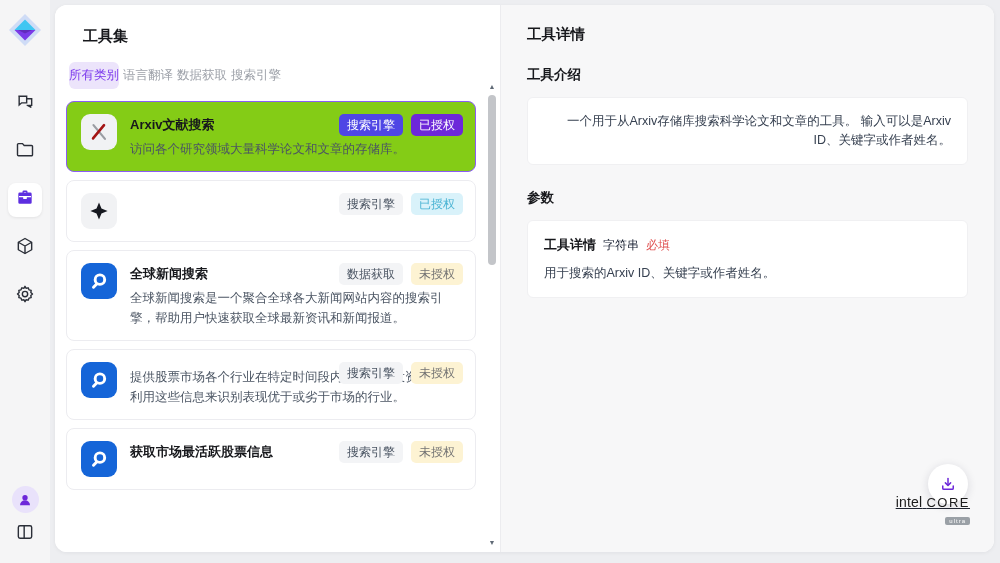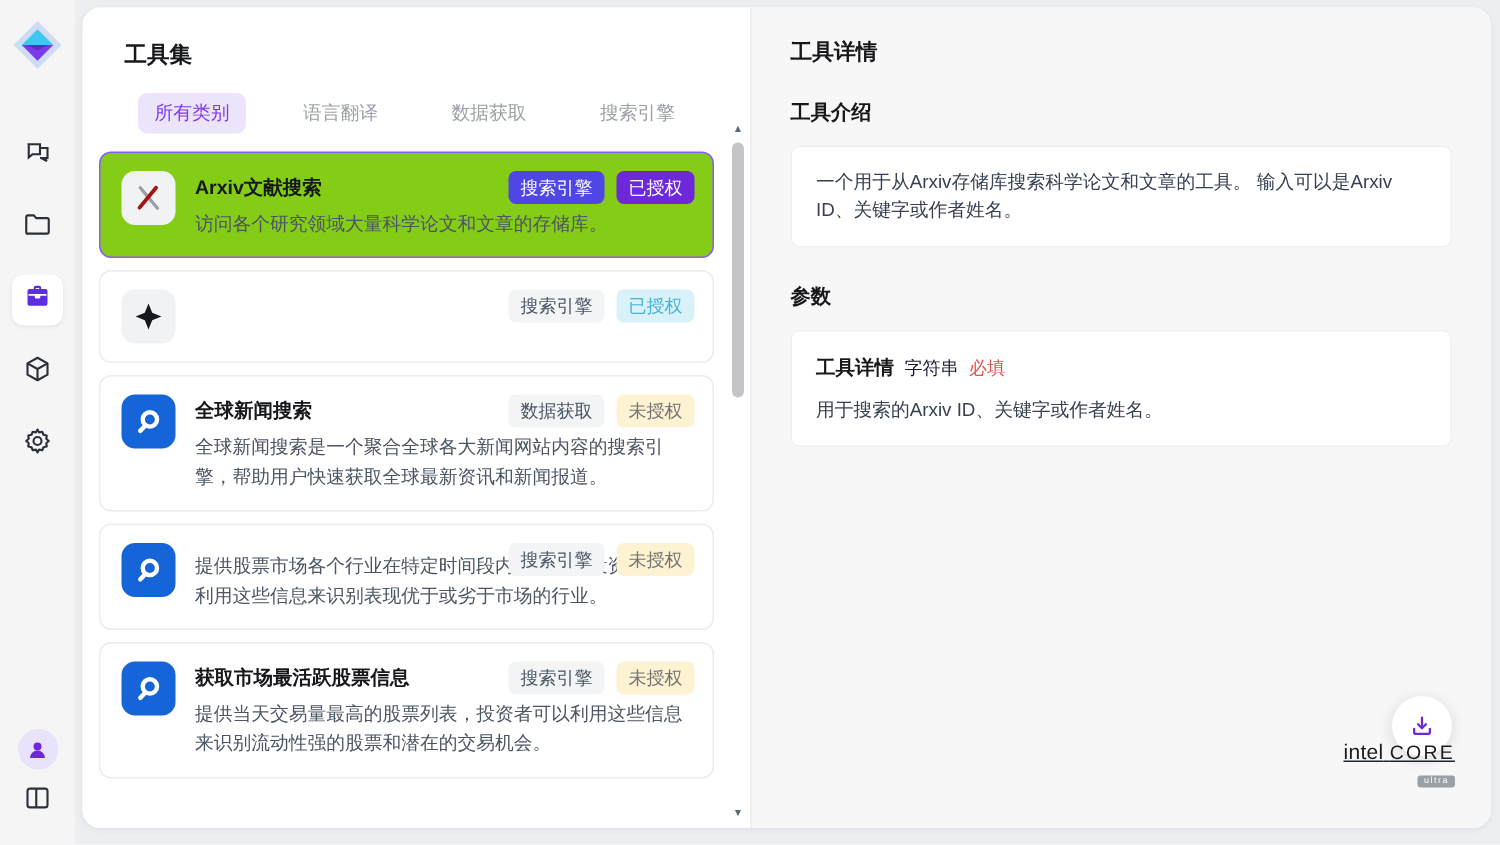--- a/index.html
+++ b/index.html
@@ -35,21 +35,21 @@
   .main {
     position:absolute; left:55px; top:5px; right:6px; bottom:11px;
     background:#ffffff; border-radius:12px; overflow:hidden;
     display:flex; box-shadow:0 1px 4px rgba(20,20,40,.06);
   }
   
   .list-pane { width:445px; position:relative; background:#fff; }
   .list-title { font-size:15px; font-weight:bold; margin:22px 0 16px 28px; color:#17181c; }
   .tabs { display:flex; gap:4px; margin:0 0 12px 14px; }
   .tab {
-    font-size:12.5px; color:#9ca0a8; padding:5px 11px; border-radius:6px; cursor:pointer;margin-left:23px;
+    font-size:12.5px; color:#9ca0a8; padding:5px 0; border-radius:6px; cursor:pointer;
   }
   .tab.active { background:#ece4fb; color:#7c3aed; }
   .cards { display:flex; flex-direction:column; gap:8px; padding:0 24px 0 11px; }
   .card {
     position:relative; border:1px solid #ececf0; border-radius:8px;
     padding:12px 12px 12px 14px; display:flex; gap:13px; background:#fff; cursor:pointer;
   }
   .card.selected { border:1.5px solid #8b5cf6; background:#84cc16; }
   .tool-ico {
     flex:0 0 36px; width:36px; height:36px; border-radius:9px; background:#f1f2f4;
@@ -76,21 +76,21 @@
     background:#c3c5c9; border-radius:4px; cursor:grab; }
   
   .detail-pane {
     flex:1; background:#f7f7f8; border-left:1px solid #ececef;
     position:relative; padding:20px 26px;
   }
   .detail-title { font-size:14.5px; font-weight:bold; color:#17181c; margin-bottom:22px; }
   .section-h { font-size:13.5px; font-weight:bold; color:#17181c; margin-bottom:13px; }
   .intro-card {
     background:#fff; border-radius:6px; padding:14px 16px; font-size:12.5px; color:#374151;
-    line-height:1.5; margin-bottom:24px; border:1px solid #f0f0f2;
+    line-height:1.5; margin-bottom:24px; border:1px solid #f0f0f2;text-align:right;
   }
   .param-card { background:#fff; border-radius:6px; padding:15px 16px; border:1px solid #f0f0f2; }
   .param-line { display:flex; align-items:baseline; gap:7px; }
   .param-name { font-size:13px; font-weight:bold; color:#17181c; }
   .param-type { font-size:12px; color:#0f172a; }
   .param-req  { font-size:12px; color:#e05252; }
   .param-desc { font-size:12.5px; color:#374151; margin-top:10px; line-height:1.5; }
   
   .fab {
     position:absolute; right:26px; bottom:48px; width:40px; height:40px; border-radius:50%;
@@ -250,21 +250,20 @@
 
       <div class="card">
         <div class="tool-ico blue">
           <svg viewBox="0 0 24 24" fill="none" stroke="#ffffff" stroke-width="3.2" stroke-linecap="round">
             <circle cx="13" cy="10.5" r="5.2"></circle>
             <line x1="9.2" y1="15.5" x2="6" y2="18.8"></line>
           </svg>
         </div>
         <div class="card-body">
           <div class="card-name">获取市场最活跃股票信息</div>
-          <div class="card-desc">提供当天交易量最高的股票列表，投资者可以利用这些信息来识别流动性强的股票和潜在的交易机会。</div>
         </div>
         <div class="card-badges">
           <span class="badge gray">搜索引擎</span>
           <span class="badge amber">未授权</span>
         </div>
       </div>
 
     </div>
 
     <div class="sb">

